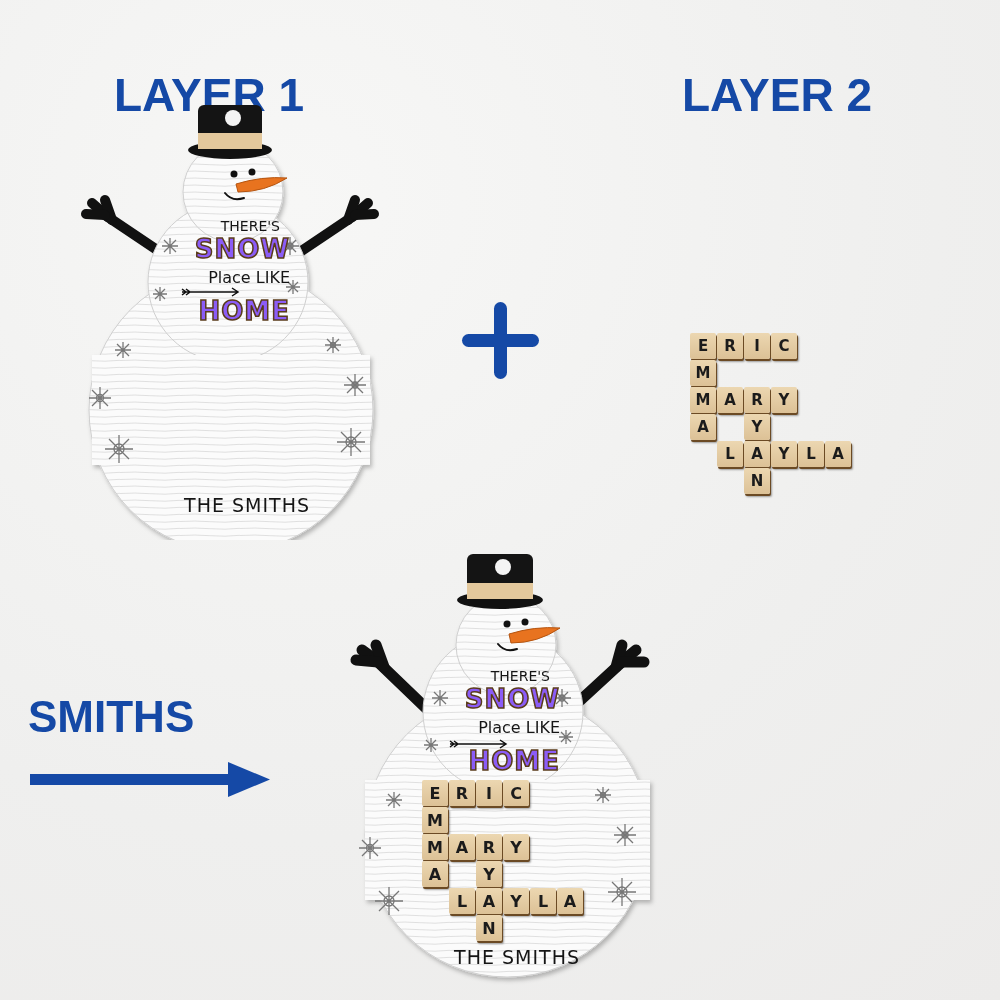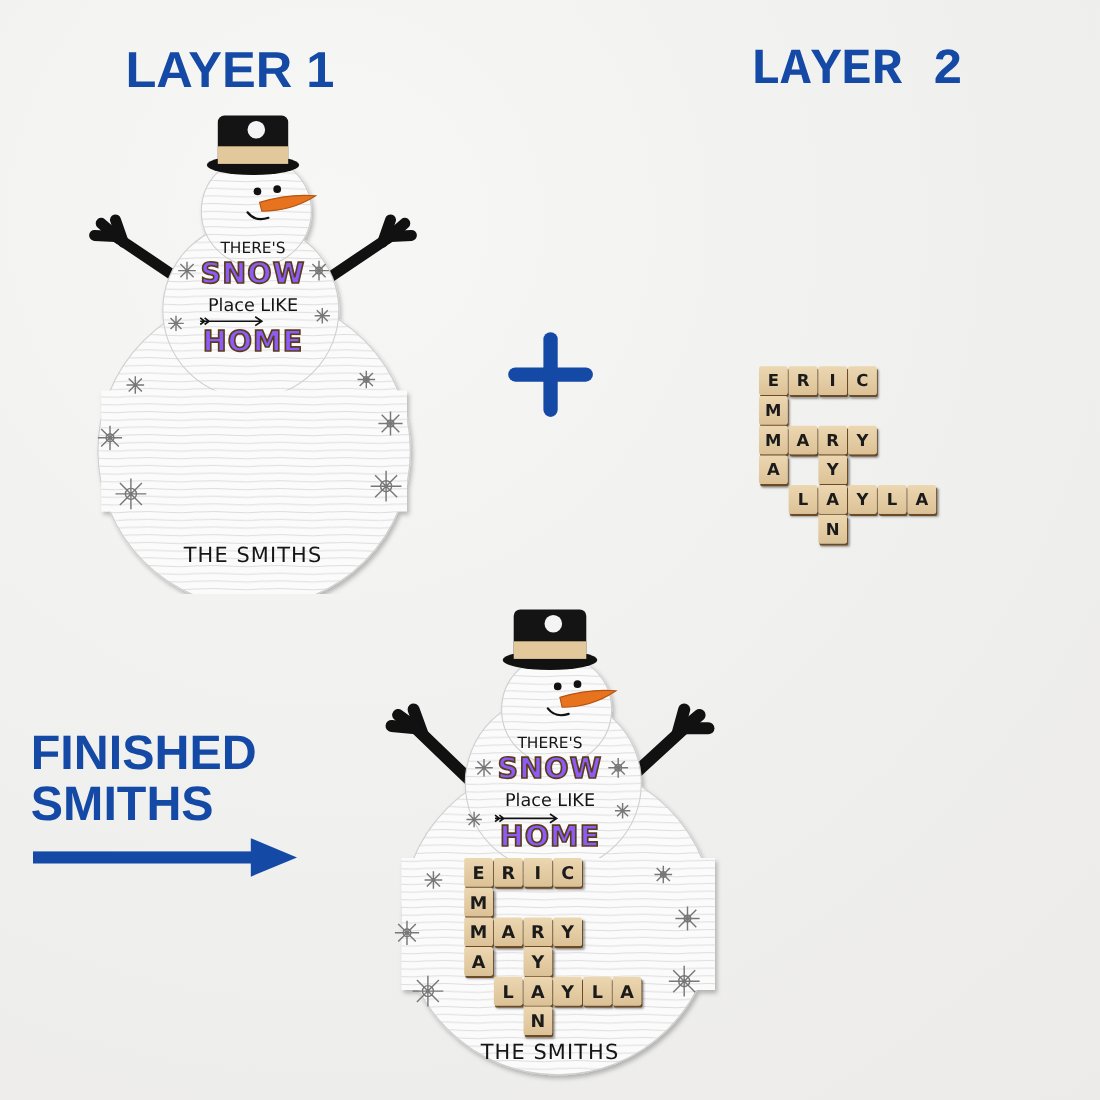--- a/index.html
+++ b/index.html
@@ -1,36 +1,35 @@
 <!DOCTYPE html>
 <html><head>
 <meta charset="utf-8">
 <style>
   html,body{margin:0;padding:0;}
   body{width:1000px;height:1000px;position:relative;overflow:hidden;
     background:#f2f2f1;
     background-image:radial-gradient(circle at 30% 20%, #f7f7f6 0, #efefee 60%, #ecebea 100%);
     font-family:"Liberation Sans", sans-serif;}
-  .label{position:absolute;color:#1549a6;font-weight:bold;font-family:"Liberation Sans", sans-serif;line-height:1;}
+  .label{position:absolute;color:#1549a6;font-weight:bold;font-family:"Liberation Sans", sans-serif;line-height:1;margin-top:32px;}
   .snow{position:absolute;}
   .tile{position:absolute;background:linear-gradient(180deg,#ecd7b1 0%,#dcc196 100%);
     border-radius:2px;box-shadow:1px 2px 0 #6b4a24, 2px 3px 2px rgba(0,0,0,.35);
     font-family:"DejaVu Sans", sans-serif;font-weight:bold;color:#1b1b1b;
     display:flex;align-items:center;justify-content:center;box-sizing:border-box;}
-  .txt{position:absolute;text-align:center;font-family:"DejaVu Sans", sans-serif;color:#151515;white-space:nowrap;}
+  .txt{position:absolute;text-align:right;font-family:"DejaVu Sans", sans-serif;color:#151515;white-space:nowrap;}
   .wood{font-family:"DejaVu Sans", sans-serif;font-weight:bold;color:#8b5cf6;
     -webkit-text-stroke:1.5px #5a3b1a;letter-spacing:1px;}
 </style>
 </head>
 <body>
 
 <div class="label" style="left:114px;top:40px;font-size:46px;">LAYER 1</div>
-<div class="label" style="left:682px;top:40px;font-size:46px;font-family:Liberation Mono, monospace;">LAYER 2</div>
+<div class="label" style="left:682px;top:40px;font-size:46px;">LAYER 2</div>
 <div class="label" style="left:28px;top:662px;font-size:44px;line-height:46px;">
-  <div>FINISHED</div>
   <div>SMITHS</div>
 </div>
 
 <svg class="snow" style="left:455px;top:295px" width="90" height="90" viewBox="0 0 90 90">
   <rect x="7" y="39" width="77" height="13" rx="6.5" fill="#1549a6"></rect>
   <rect x="39" y="7" width="13" height="77" rx="6.5" fill="#1549a6"></rect>
 </svg>
 
 <svg class="snow" style="left:28px;top:760px" width="245" height="40" viewBox="0 0 245 40">
   <rect x="2" y="14" width="200" height="11" fill="#1549a6"></rect>

